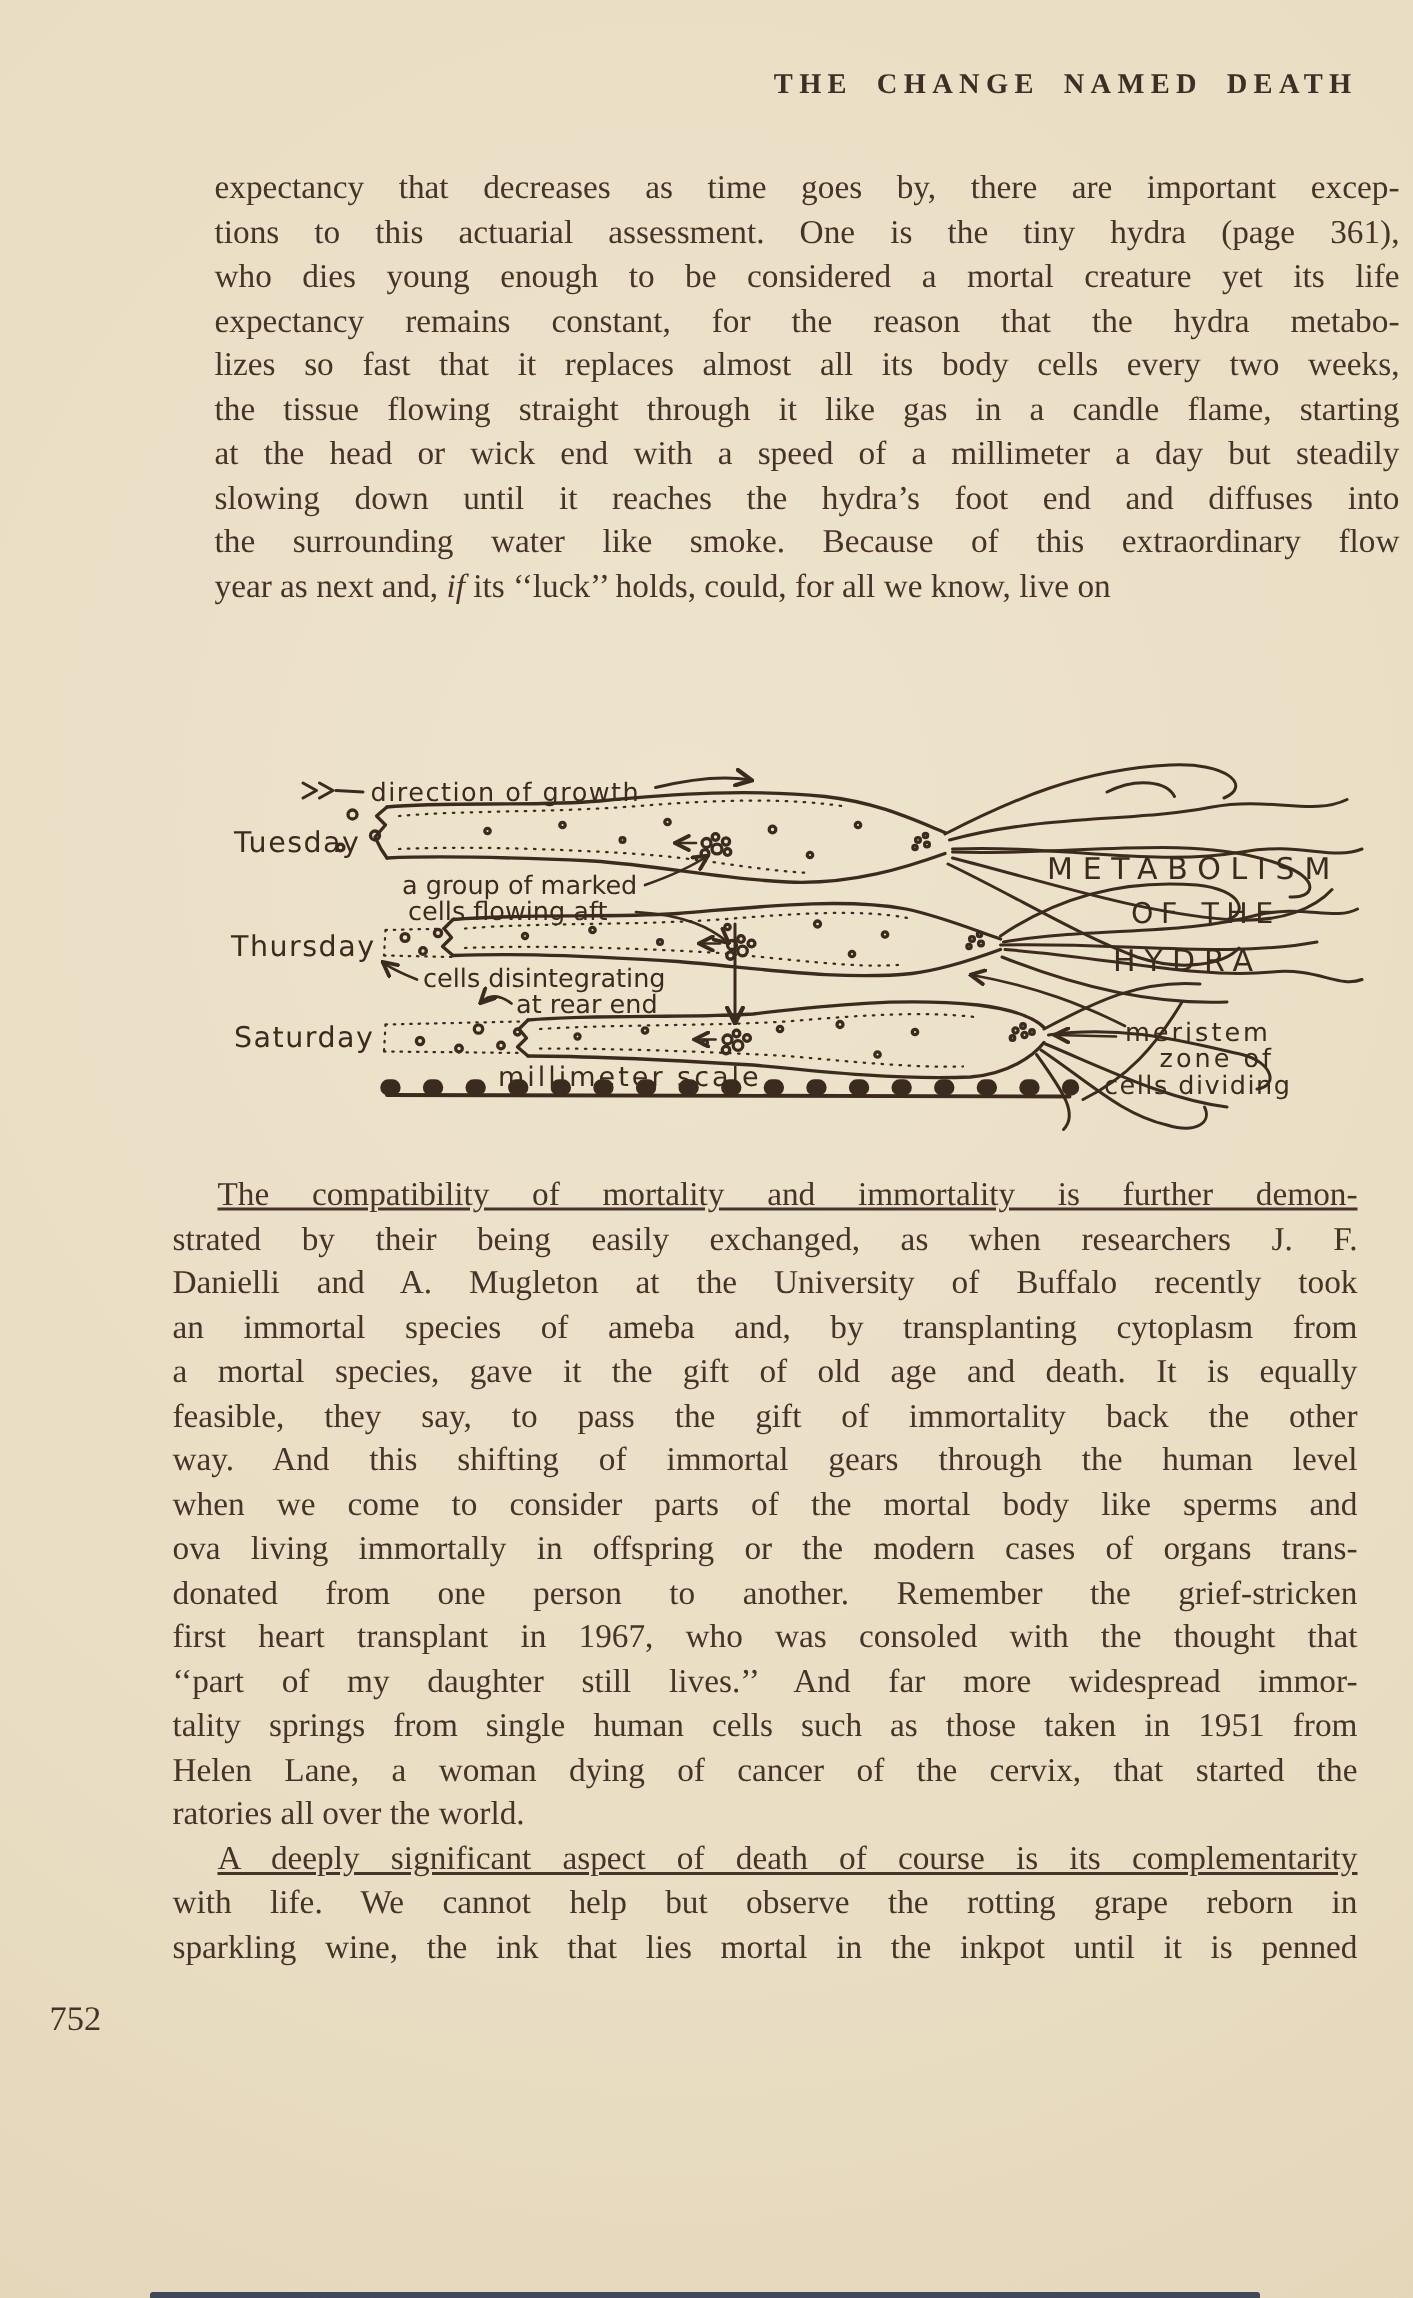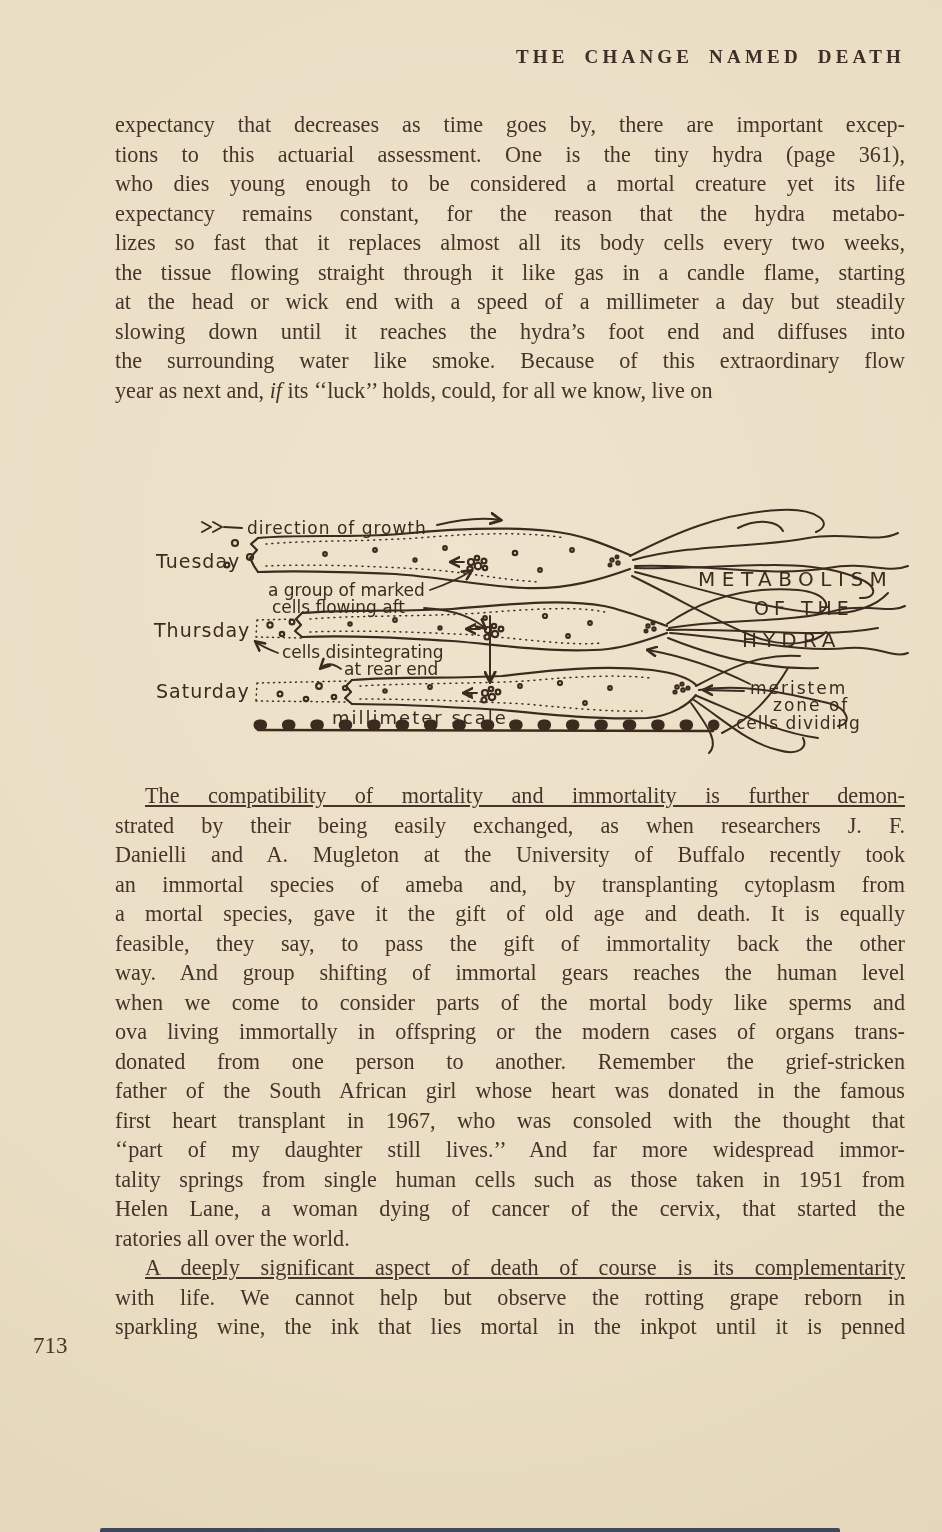--- a/index.html
+++ b/index.html
@@ -13,21 +13,21 @@
         background:radial-gradient(ellipse 130% 90% at 48% 36%, var(--paper-hi) 0%, var(--paper) 55%, var(--paper-lo) 100%);
         color:var(--ink);}
   .running-head{position:absolute;top:46px;left:115px;width:790px;text-align:right;
         font-size:19px;font-weight:bold;letter-spacing:4.2px;word-spacing:7px;
         color:var(--head-ink);}
   .para{position:absolute;left:115px;width:790px;font-size:22.2px;color:var(--ink);}
   .para .line{line-height:29.5px;height:29.5px;white-space:nowrap;
         text-align:justify;text-align-last:justify;overflow:visible;}
   .para.raggedlast .line:last-child{text-align-last:left;}
   .para.indent .line:first-child{text-indent:30px;text-decoration:underline;}
-  .p1{top:110px;}
+  .p1{top:110px;margin-left:28px;}
   .lower{position:absolute;top:781px;left:115px;width:790px;}
   .lower .para{position:static;left:auto;width:790px;margin:0;}
   .figure{position:absolute;top:498px;left:140px;width:790px;height:268px;}
   .figure svg{display:block;width:790px;height:268px;}
   .sk-text{font-family:"DejaVu Sans","Liberation Sans",sans-serif;fill:var(--sketch);}
   .page-number{position:absolute;left:33px;top:1333px;font-size:23px;color:var(--ink);}
   .bottom-edge{position:absolute;left:100px;bottom:0;width:740px;height:4px;
         background:var(--edge);border-radius:2px 2px 0 0;opacity:.9;}
 </style>
 </head>
@@ -228,34 +228,33 @@
   </div>
 
   <div class="lower">
     <div class="para indent raggedlast">
         <div class="line">The compatibility of mortality and immortality is further demon-</div>
         <div class="line">strated by their being easily exchanged, as when researchers J. F.</div>
         <div class="line">Danielli and A. Mugleton at the University of Buffalo recently took</div>
         <div class="line">an immortal species of ameba and, by transplanting cytoplasm from</div>
         <div class="line">a mortal species, gave it the gift of old age and death.  It is equally</div>
         <div class="line">feasible, they say, to pass the gift of immortality back the other</div>
-        <div class="line">way.  And group shifting of immortal gears reaches the human level</div>
+        <div class="line">way.  And this shifting of immortal gears through the human level</div>
         <div class="line">when we come to consider parts of the mortal body like sperms and</div>
         <div class="line">ova living immortally in offspring or the modern cases of organs trans-</div>
         <div class="line">donated from one person to another.  Remember the grief-stricken</div>
-        <div class="line">father of the South African girl whose heart was donated in the famous</div>
         <div class="line">first heart transplant in 1967, who was consoled with the thought that</div>
         <div class="line">‘‘part of my daughter still lives.’’  And far more widespread immor-</div>
         <div class="line">tality springs from single human cells such as those taken in 1951 from</div>
         <div class="line">Helen Lane, a woman dying of cancer of the cervix, that started the</div>
         <div class="line">ratories all over the world.</div>
       </div>
     <div class="para indent">
         <div class="line">A deeply significant aspect of death of course is its complementarity</div>
         <div class="line">with life.  We cannot help but observe the rotting grape reborn in</div>
         <div class="line">sparkling wine, the ink that lies mortal in the inkpot until it is penned</div>
       </div>
   </div>
 
-  <div class="page-number">713</div>
+  <div class="page-number">752</div>
 
   <div class="bottom-edge"></div>
 </div>
 
 </body></html>

